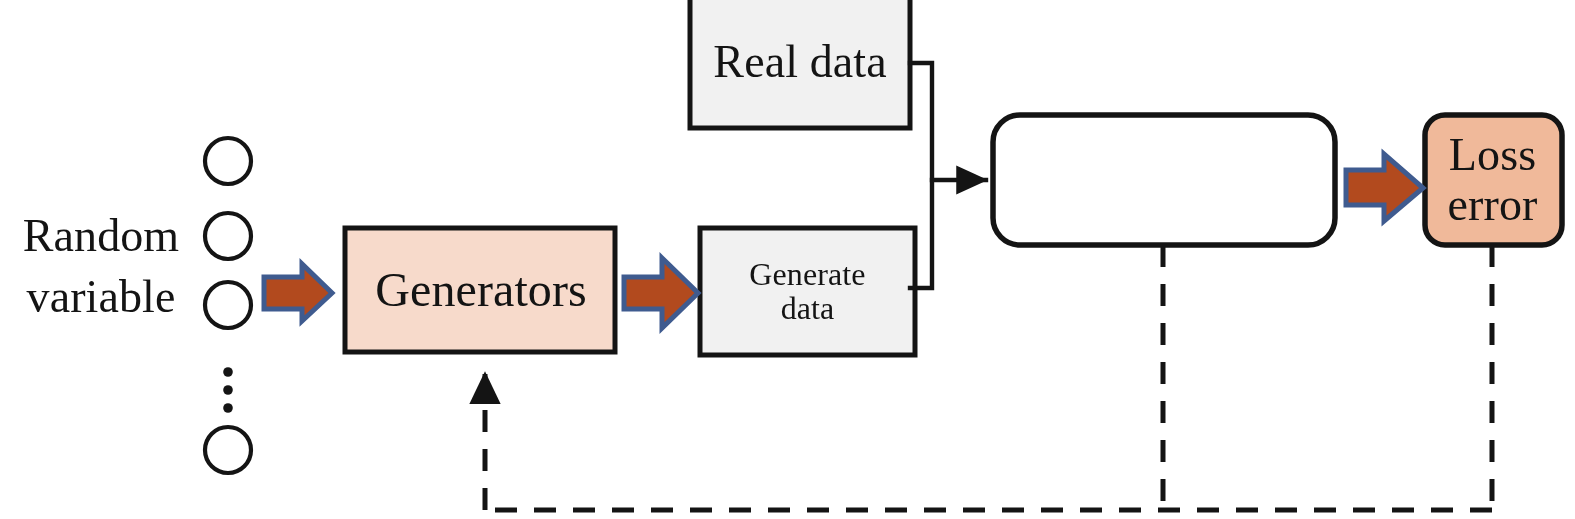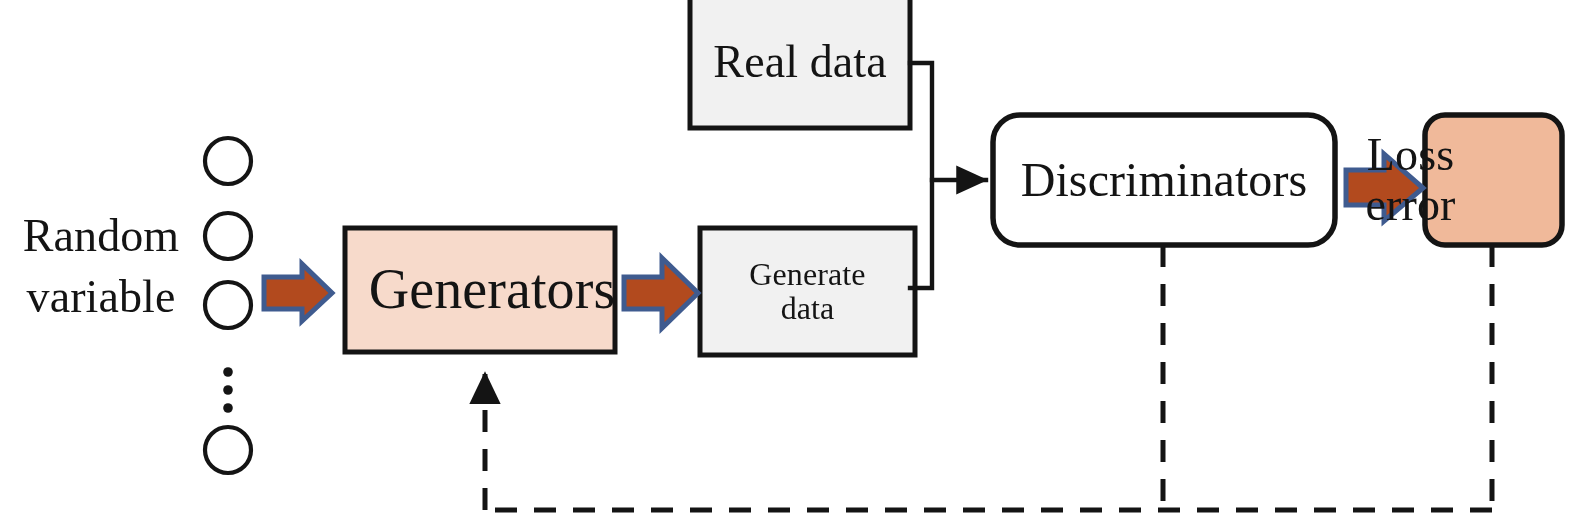--- a/index.html
+++ b/index.html
@@ -41,25 +41,25 @@
     left: 0px;
     top: 206px;
     width: 202px;
     height: 120px;
     font-size: 46px;
     display: block;
     text-align: center;
     line-height: 1.32;
   }
   #label-generators {
-    left: 357px;
+    left: 346px;
     top: 228px;
     width: 270px;
     height: 124px;
-    font-size: 56px;
+    font-size: 48px;
   }
   #label-real-data {
     left: 690px;
     top: -4px;
     width: 220px;
     height: 132px;
     font-size: 46px;
   }
   #label-generate-data {
     left: 700px;
@@ -70,21 +70,21 @@
     line-height: 1.06;
   }
   #label-discriminators {
     left: 993px;
     top: 115px;
     width: 342px;
     height: 130px;
     font-size: 48px;
   }
   #label-loss-error {
-    left: 1343px;
+    left: 1425px;
     top: 115px;
     width: 135px;
     height: 130px;
     font-size: 46px;
     line-height: 1.08;
   }
 </style>
 </head>
 <body>
 
@@ -147,18 +147,17 @@
   <div class="node-label" id="label-random-variable">Random
 variable</div>
 
   <div class="node-label" id="label-generators">Generators</div>
 
   <div class="node-label" id="label-real-data">Real data</div>
 
   <div class="node-label" id="label-generate-data">Generate
 data</div>
 
-  <div class="node-label" id="label-discriminators">Discriminators</div>
 
   <div class="node-label" id="label-loss-error">Loss
 error</div>
 
 </div>
 
 </body></html>

